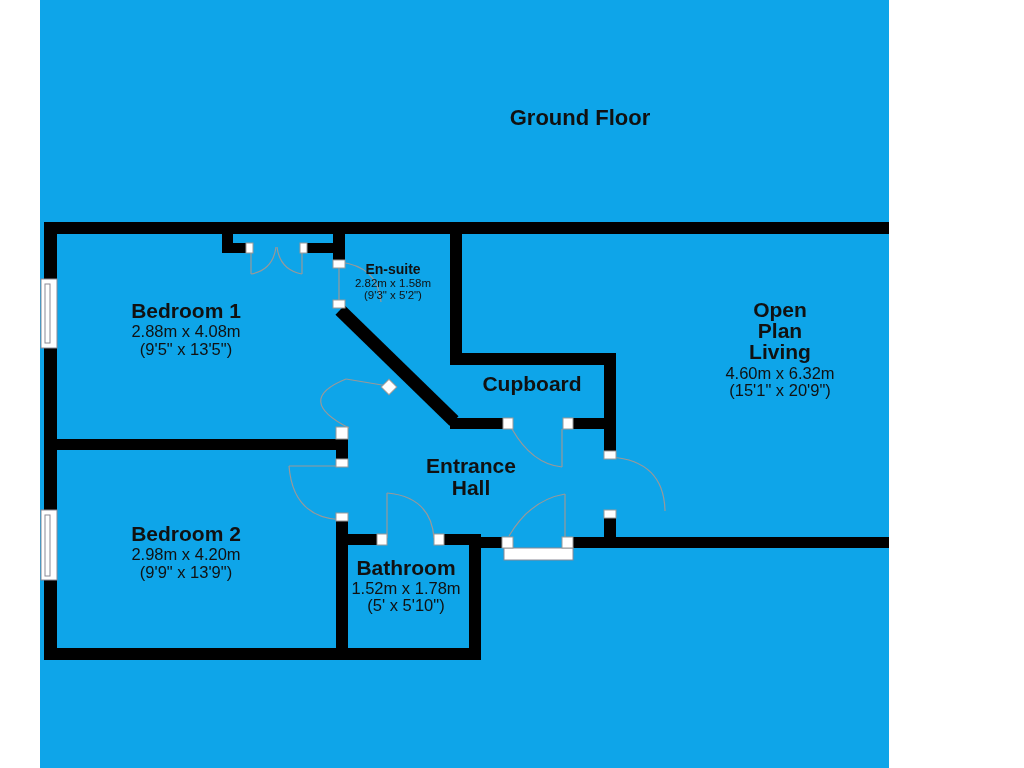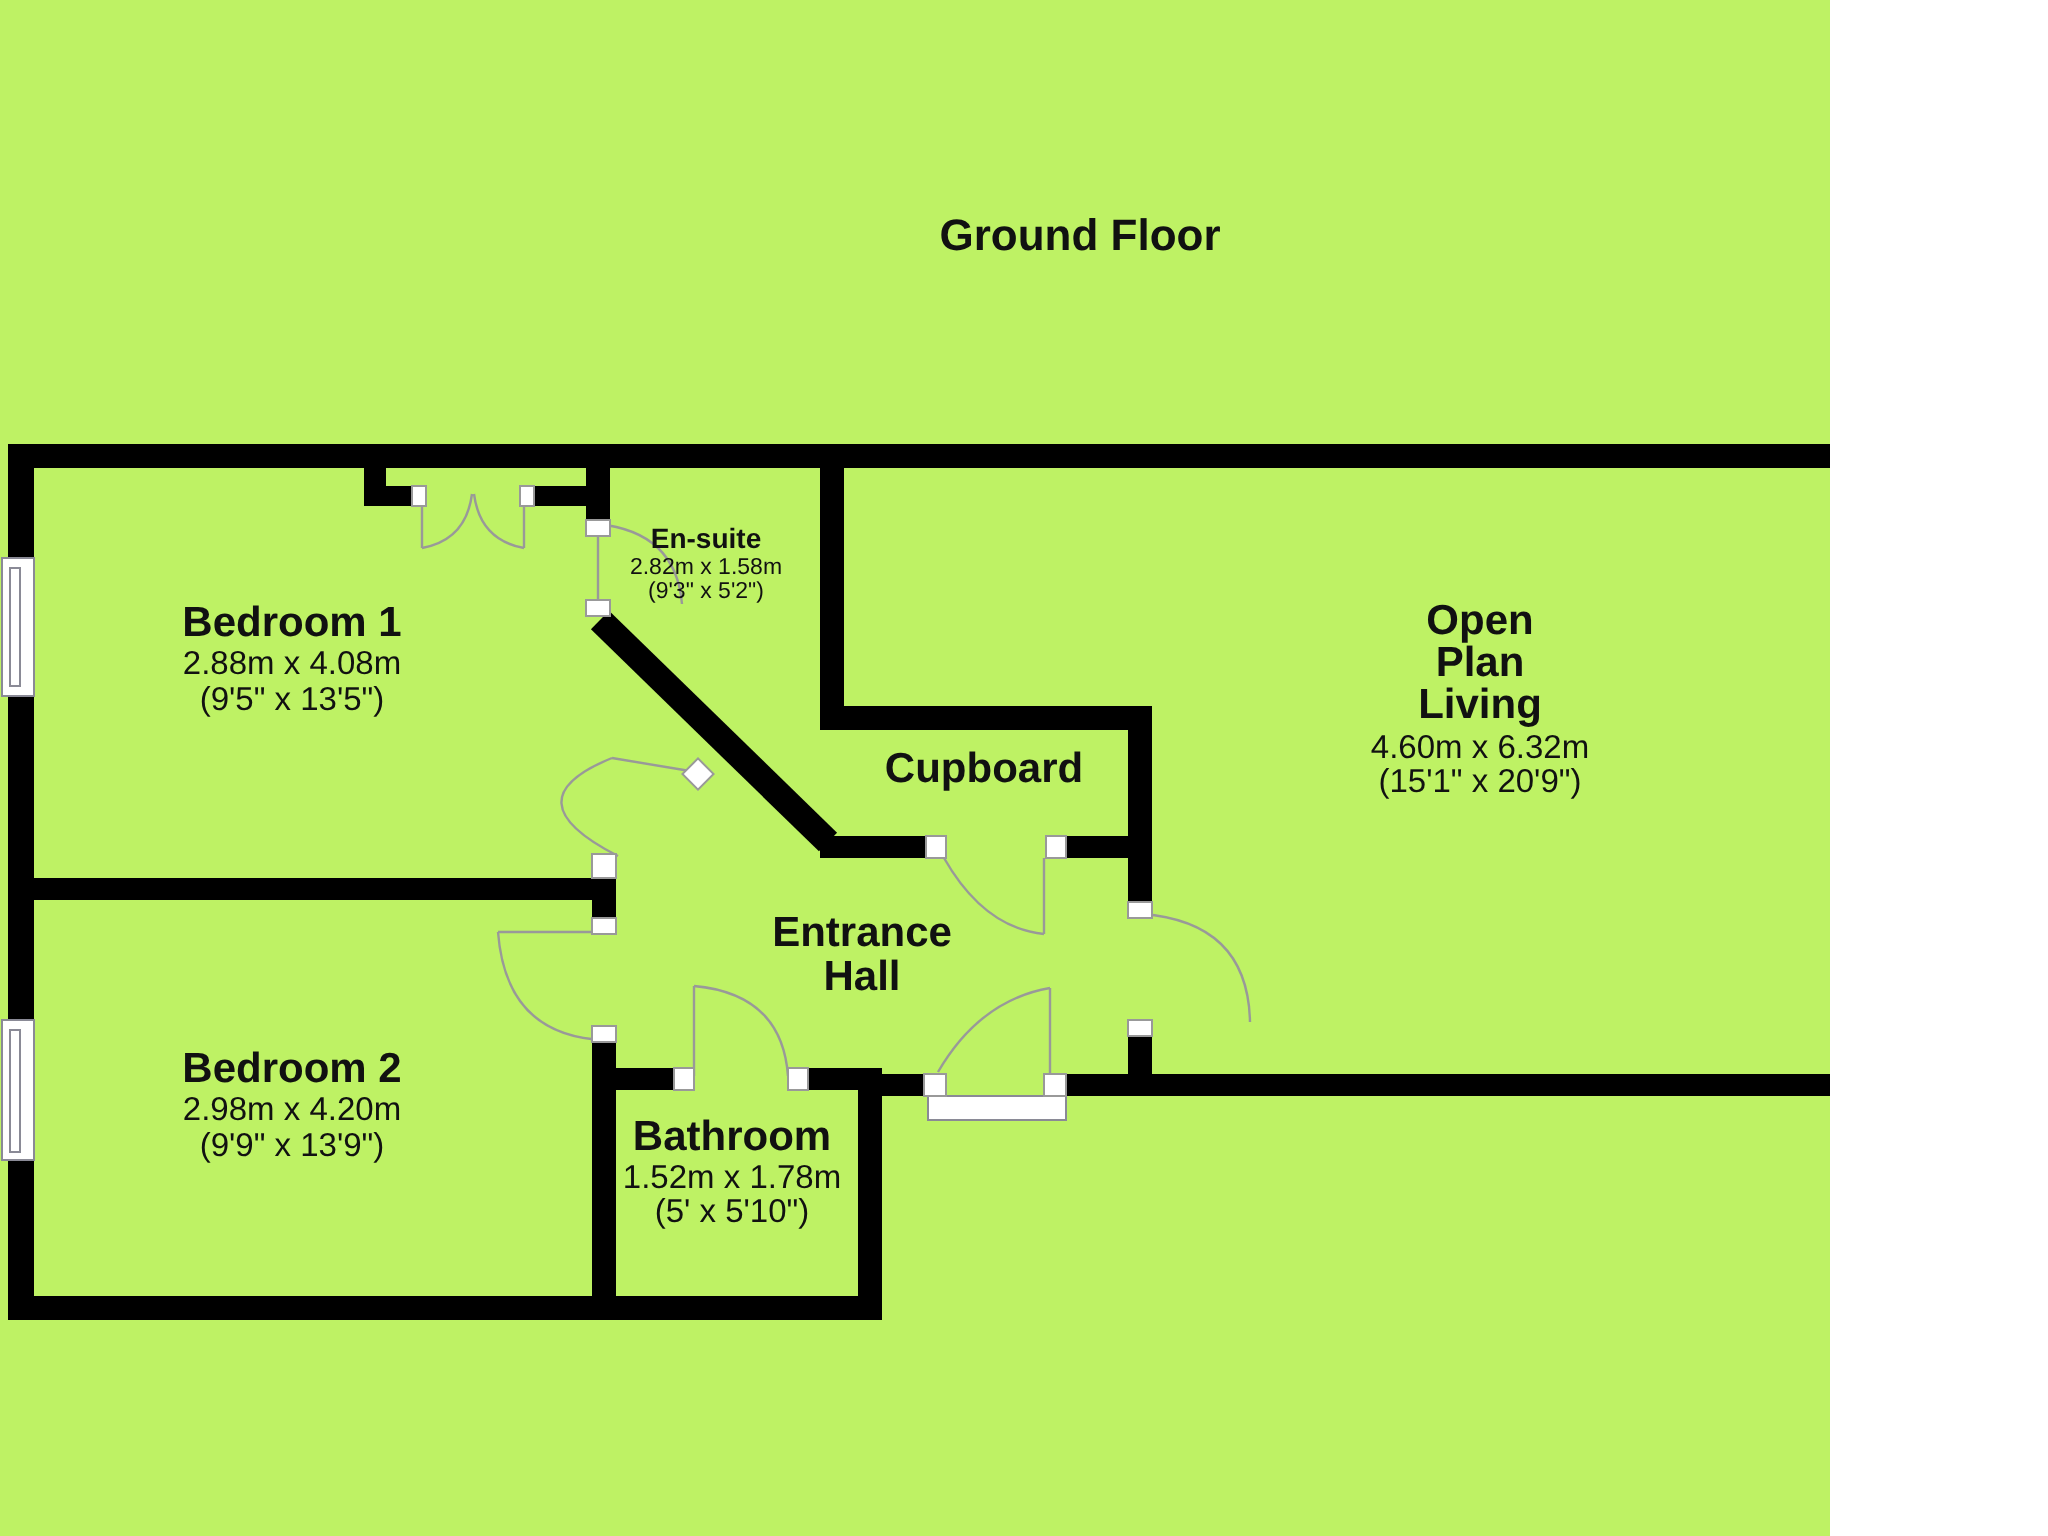--- a/index.html
+++ b/index.html
@@ -1,22 +1,23 @@
 <!DOCTYPE html>
 <html><head>
 <meta charset="utf-8">
 <style>
   html, body { margin: 0; padding: 0; background: #ffffff; }
   #canvas {
     position: relative;
-    width: 915px;
+    width: 849px;
     height: 768px;
-    background: #bef264;
+    background: #0ea5e9;
     overflow: hidden;
     font-family: "Liberation Sans", sans-serif;
+    margin-left: 40px;
   }
   svg text {
     font-family: "Liberation Sans", sans-serif;
     fill: #111111;
     text-anchor: middle;
   }
   .room-name   { font-size: 21px; font-weight: bold; }
   .room-dim    { font-size: 16.5px; font-weight: normal; }
   .small-name  { font-size: 14px; font-weight: bold; }
   .small-dim   { font-size: 11.5px; font-weight: normal; }

